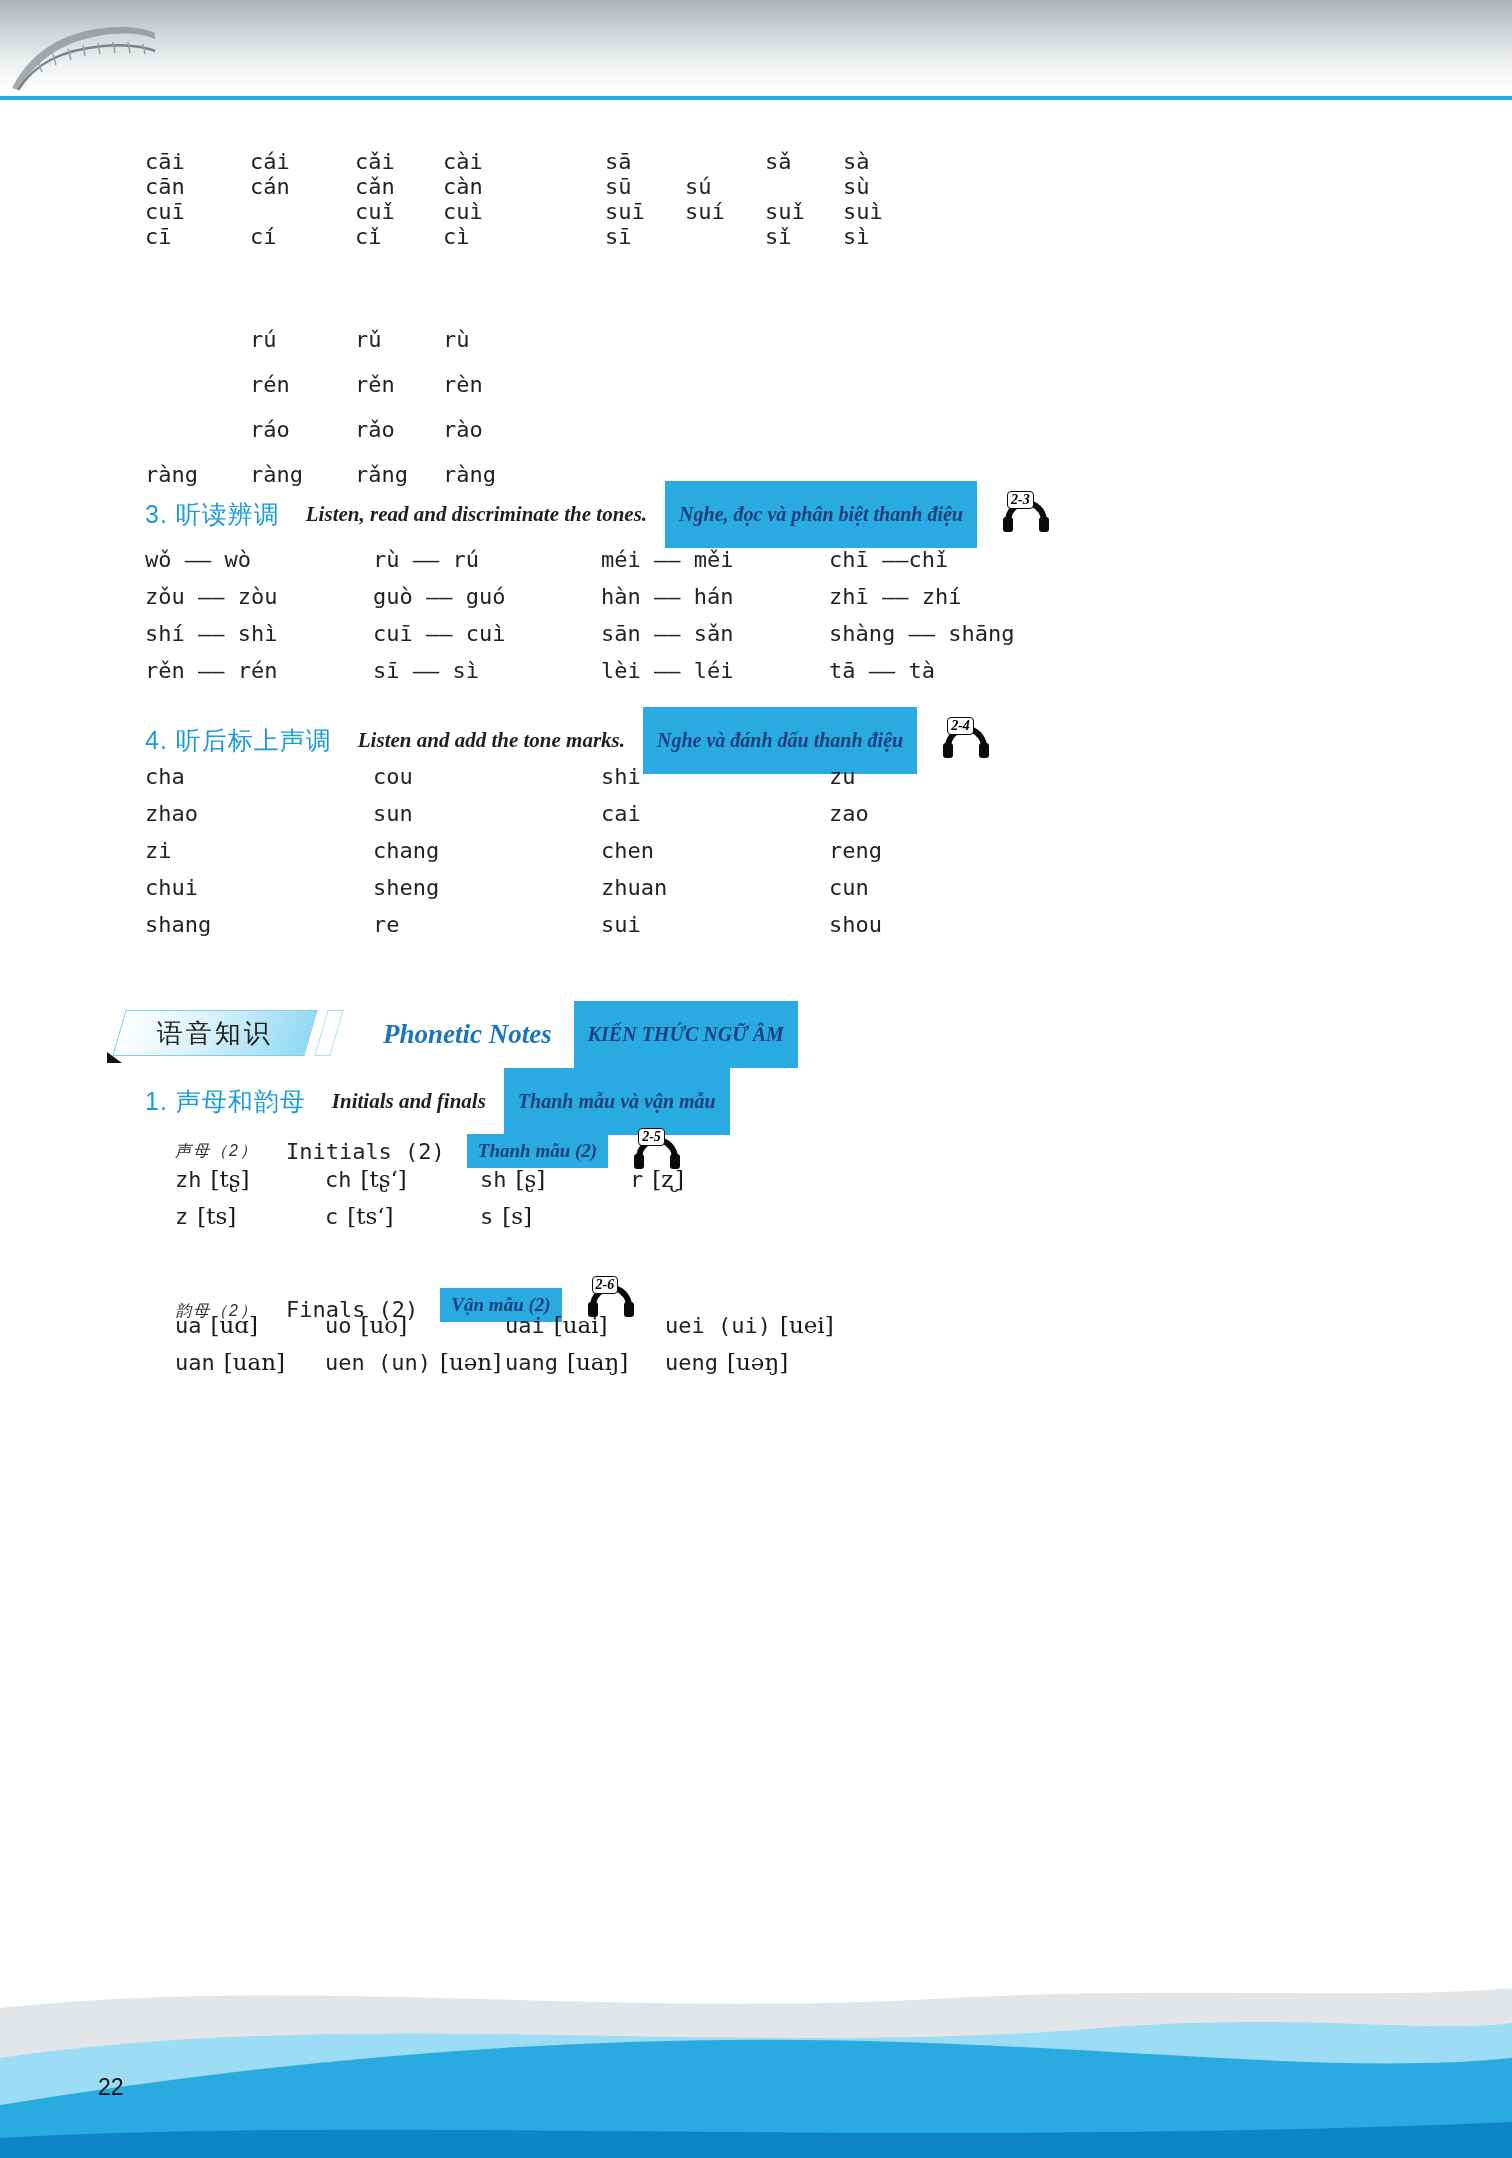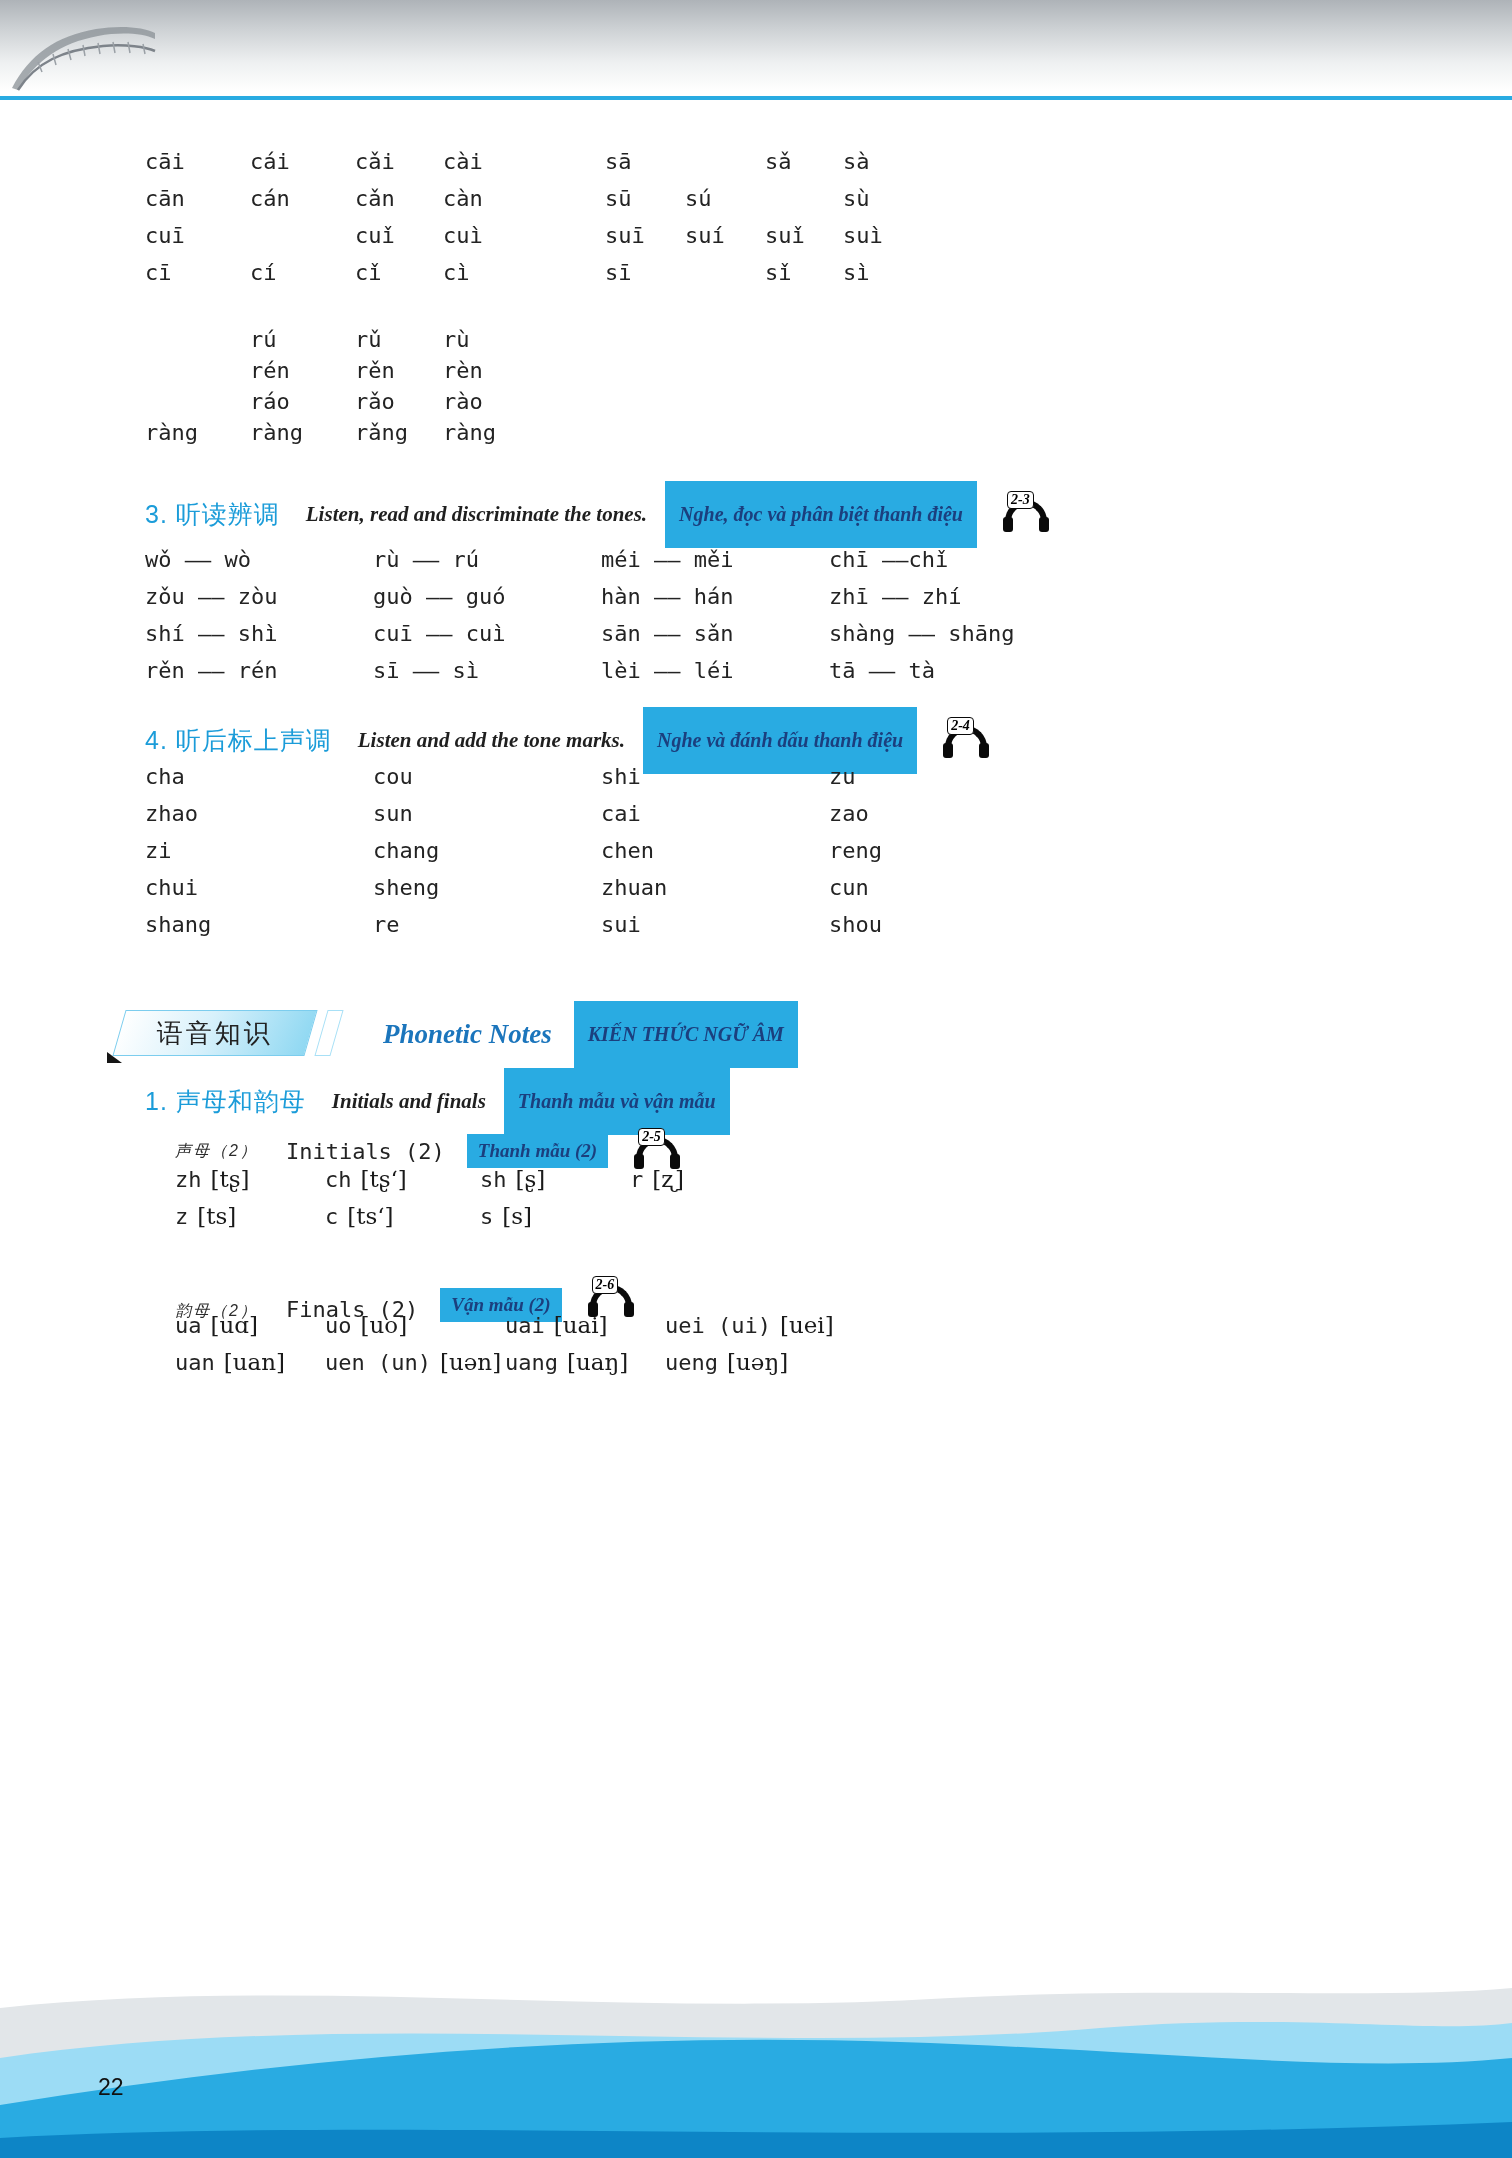--- a/index.html
+++ b/index.html
@@ -8,23 +8,23 @@
 
   
   .top-band{position:absolute;left:0;top:0;width:100%;height:96px;
             background:linear-gradient(180deg,#aeb3b8 0%,#cdd1d4 30%,#eef0f1 65%,#ffffff 95%);}
   .top-rule{position:absolute;left:0;top:96px;width:100%;height:4px;background:#29abe2;}
   .roof{position:absolute;left:8px;top:12px;}
 
   
   .grid{display:grid;font-size:22px;line-height:23px;color:#232323;}
   .drill-cs{position:absolute;left:145px;top:150px;
-            grid-template-columns:105px 105px 88px 162px 80px 80px 78px 70px;row-gap:14px;}
+            grid-template-columns:105px 105px 88px 162px 80px 80px 78px 70px;row-gap:2px;}
   .drill-r {position:absolute;left:145px;top:328px;
-            grid-template-columns:105px 105px 88px 80px;row-gap:8px;}
+            grid-template-columns:105px 105px 88px 80px;row-gap:22px;}
   .tone-grid{position:absolute;left:145px;top:548px;
              grid-template-columns:228px 228px 228px auto;row-gap:14px;}
   .mark-grid{position:absolute;left:145px;top:765px;
              grid-template-columns:228px 228px 228px auto;row-gap:14px;}
 
   
   .head{position:absolute;display:flex;align-items:center;}
   .zh-head{font-family:"Liberation Sans",sans-serif;font-size:25px;color:#1b9cd9;letter-spacing:1px;white-space:nowrap;}
   .en-head{font-family:"Liberation Serif",serif;font-style:italic;font-weight:bold;
            font-size:21px;color:#1f1f1f;margin-left:26px;white-space:nowrap;}

